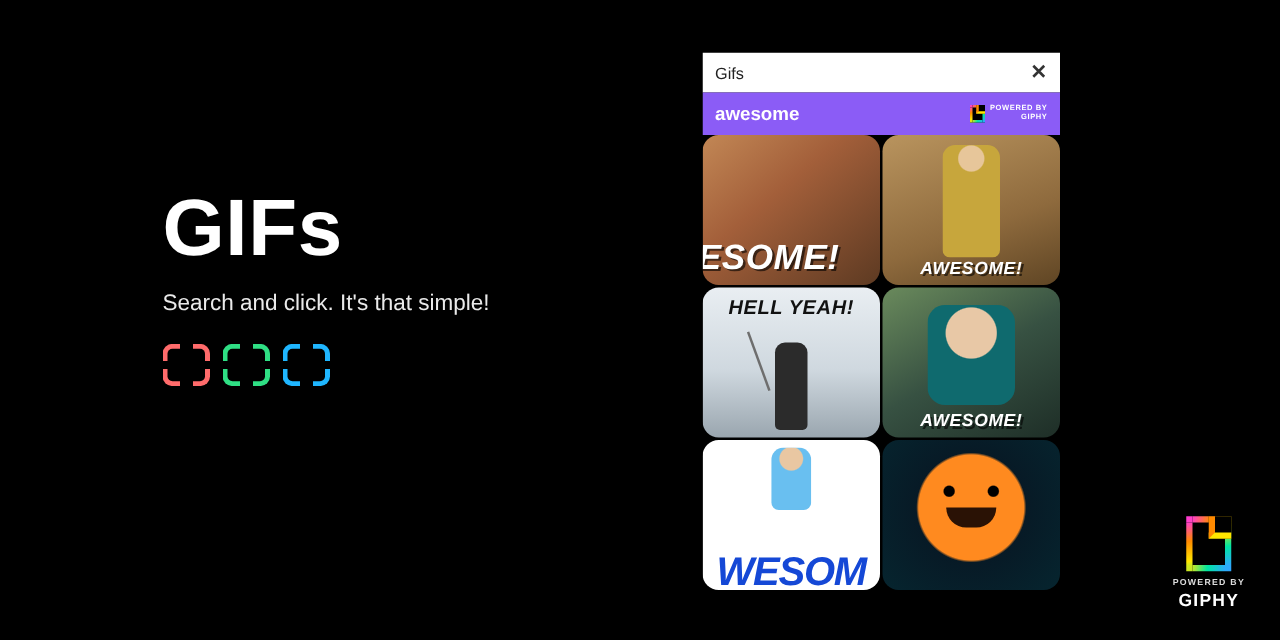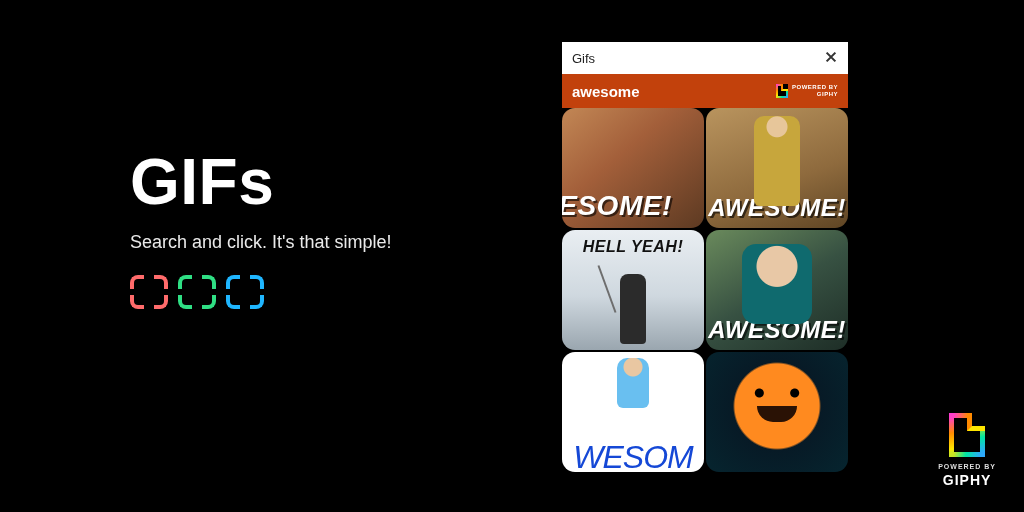--- a/index.html
+++ b/index.html
@@ -65,21 +65,21 @@
     color: #222;
     height: 32px;
     display: flex;
     align-items: center;
     justify-content: space-between;
     padding: 0 10px;
     font-size: 13px;
   }
   .close-x svg { width: 14px; height: 14px; stroke: #333; stroke-width: 2.4; }
   .searchbar {
-    background: #c2410c;
+    background: #8b5cf6;
     height: 34px;
     display: flex;
     align-items: center;
     justify-content: space-between;
     padding: 0 10px;
     font-size: 15px;
     font-weight: 600;
   }
   .searchbar .mini-giphy { display: flex; align-items: center; gap: 4px; }
   .mini-giphy .tag { display:flex; flex-direction:column; align-items:flex-end; font-size:6px; font-weight:700; letter-spacing:0.5px; line-height:1.1; color:#fff;}
@@ -105,38 +105,38 @@
     align-items: flex-end;
     justify-content: center;
     font-weight: 900;
     font-style: italic;
     color: #fff;
     text-shadow: 2px 2px 0 rgba(0,0,0,0.6);
     padding: 6px 4px;
     overflow: hidden;
     border-radius: 13px;
   }
-  .gif .cap { font-size: 24px; letter-spacing: 0.5px; }
+  .gif .cap { font-size: 14px; letter-spacing: 0.5px; }
   .g1 { background: linear-gradient(140deg,#c28755 0%,#a35f3a 40%,#5d3a22 100%); }
   .g1 .cap { font-size: 28px; transform: translateX(-18px); }
   .g2 { background: linear-gradient(160deg,#b9945e 0%,#8e6a3d 60%,#5f4524 100%); }
   .g2::before { content:""; position:absolute; left:50%; top:8px; width:46px; height:90px; transform:translateX(-50%);
     background: radial-gradient(circle at 50% 12%,#e7c69a 0 10px,transparent 11px),
                 linear-gradient(#c7a63c,#c7a63c); border-radius:10px 10px 6px 6px;}
   .g3 { background: linear-gradient(#e9eef2 0%,#cfd8df 55%,#9aa6af 100%); align-items:flex-start; justify-content:center; color:#111; text-shadow:none;}
   .g3 .cap { font-size:16px; font-weight:900; margin-top:2px; }
   .g3::after { content:""; position:absolute; left:50%; bottom:6px; transform:translateX(-50%); width:26px; height:70px;
     background: linear-gradient(#2b2b2b,#2b2b2b); border-radius:8px 8px 4px 4px;}
   .g3::before { content:""; position:absolute; left:44px; top:34px; width:2px; height:50px; background:#6e6e6e; transform:rotate(-20deg);}
   .g4 { background: linear-gradient(150deg,#6a8a5c 0%,#375142 50%,#1e2e27 100%); }
   .g4::before { content:""; position:absolute; left:50%; top:14px; transform:translateX(-50%); width:70px; height:80px;
     background: radial-gradient(circle at 50% 28%,#e8c8a6 0 20px,transparent 21px),
                 linear-gradient(#0f6a6e,#0f6a6e); border-radius:14px;}
   .g5 { background: #fff; color:#1548d6; text-shadow:none; align-items:flex-end;}
-  .g5 .cap { font-size:32px; font-weight:400; letter-spacing:-1px; transform:translateY(10px);margin-top:16px;}
+  .g5 .cap { font-size:32px; font-weight:700; letter-spacing:-1px; transform:translateY(10px);margin-top:16px;}
   .g5::before { content:""; position:absolute; left:50%; top:6px; transform:translateX(-50%); width:32px; height:50px;
     background: radial-gradient(circle at 50% 18%,#e9c7a2 0 9px,transparent 10px),
                 linear-gradient(#69bff0,#69bff0); border-radius:10px 10px 6px 6px;}
   .g6 { background: radial-gradient(circle at 50% 45%,#ff8a1f 0 42px,#071a26 44px,#06252f 100%); }
   .g6::before { content:""; position:absolute; left:50%; top:54px; transform:translateX(-50%); width:40px; height:16px;
     background:#2a1205; border-radius:0 0 20px 20px;}
   .g6::after { content:""; position:absolute; left:50%; top:36px; transform:translateX(-50%); width:52px; height:10px;
     background: radial-gradient(circle at 16% 50%,#000 0 4px,transparent 5px),
                 radial-gradient(circle at 84% 50%,#000 0 4px,transparent 5px);}
 

